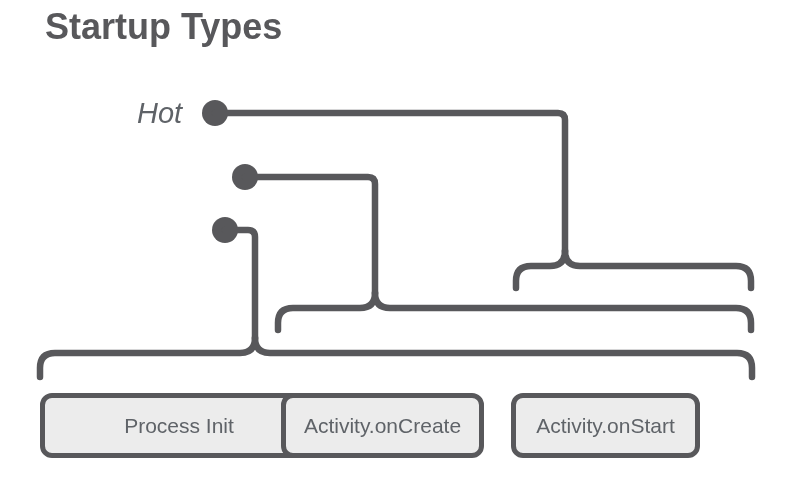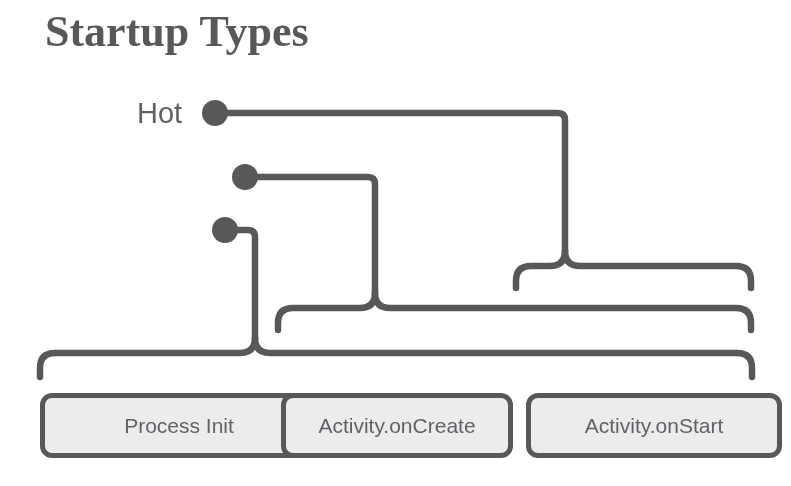--- a/index.html
+++ b/index.html
@@ -12,35 +12,35 @@
     position: relative;
     width: 791px;
     height: 486px;
     background: var(--bg, #ffffff);
     overflow: hidden;
   }
   .title {
     position: absolute;
     left: 45px;
     top: 6px;
-    font-size: 44px;
+    font-size: 36px;
     font-weight: 700;
     color: var(--line, #58585b);
     letter-spacing: 0px;
     margin: 0;
-    font-family: Liberation Serif, serif;
   }
   .row-label {
     position: absolute;
     left: 137px;
     height: 34px;
     line-height: 34px;
     font-size: 29px;
     font-weight: 400;
     color: var(--label-text, #5f6368);
+    font-style: italic;
   }
   .row-label.hot  { top: 96px; }
   .row-label.warm { top: 159px; }
   .row-label.cold { top: 213px; }
   .connectors {
     position: absolute;
     left: 0; top: 0;
     width: 791px;
     height: 486px;
   }
@@ -63,22 +63,22 @@
     background: var(--box-fill, #ececec);
     border: 5px solid var(--line, #58585b);
     border-radius: 12px;
     display: flex;
     align-items: center;
     justify-content: center;
     font-size: 21px;
     color: var(--box-text, #5f6368);
   }
   .phase-box.b1 { left: 40px;  width: 278px; }
-  .phase-box.b2 { left: 281px; width: 232px; }
-  .phase-box.b3 { left: 526px; width: 256px; }
+  .phase-box.b2 { left: 281px; width: 203px; }
+  .phase-box.b3 { left: 511px; width: 189px; }
 </style>
 </head>
 <body>
 
 <div class="canvas">
 
   <h1 class="title">Startup Types</h1>
 
   <div class="row-label hot">Hot</div>
 

